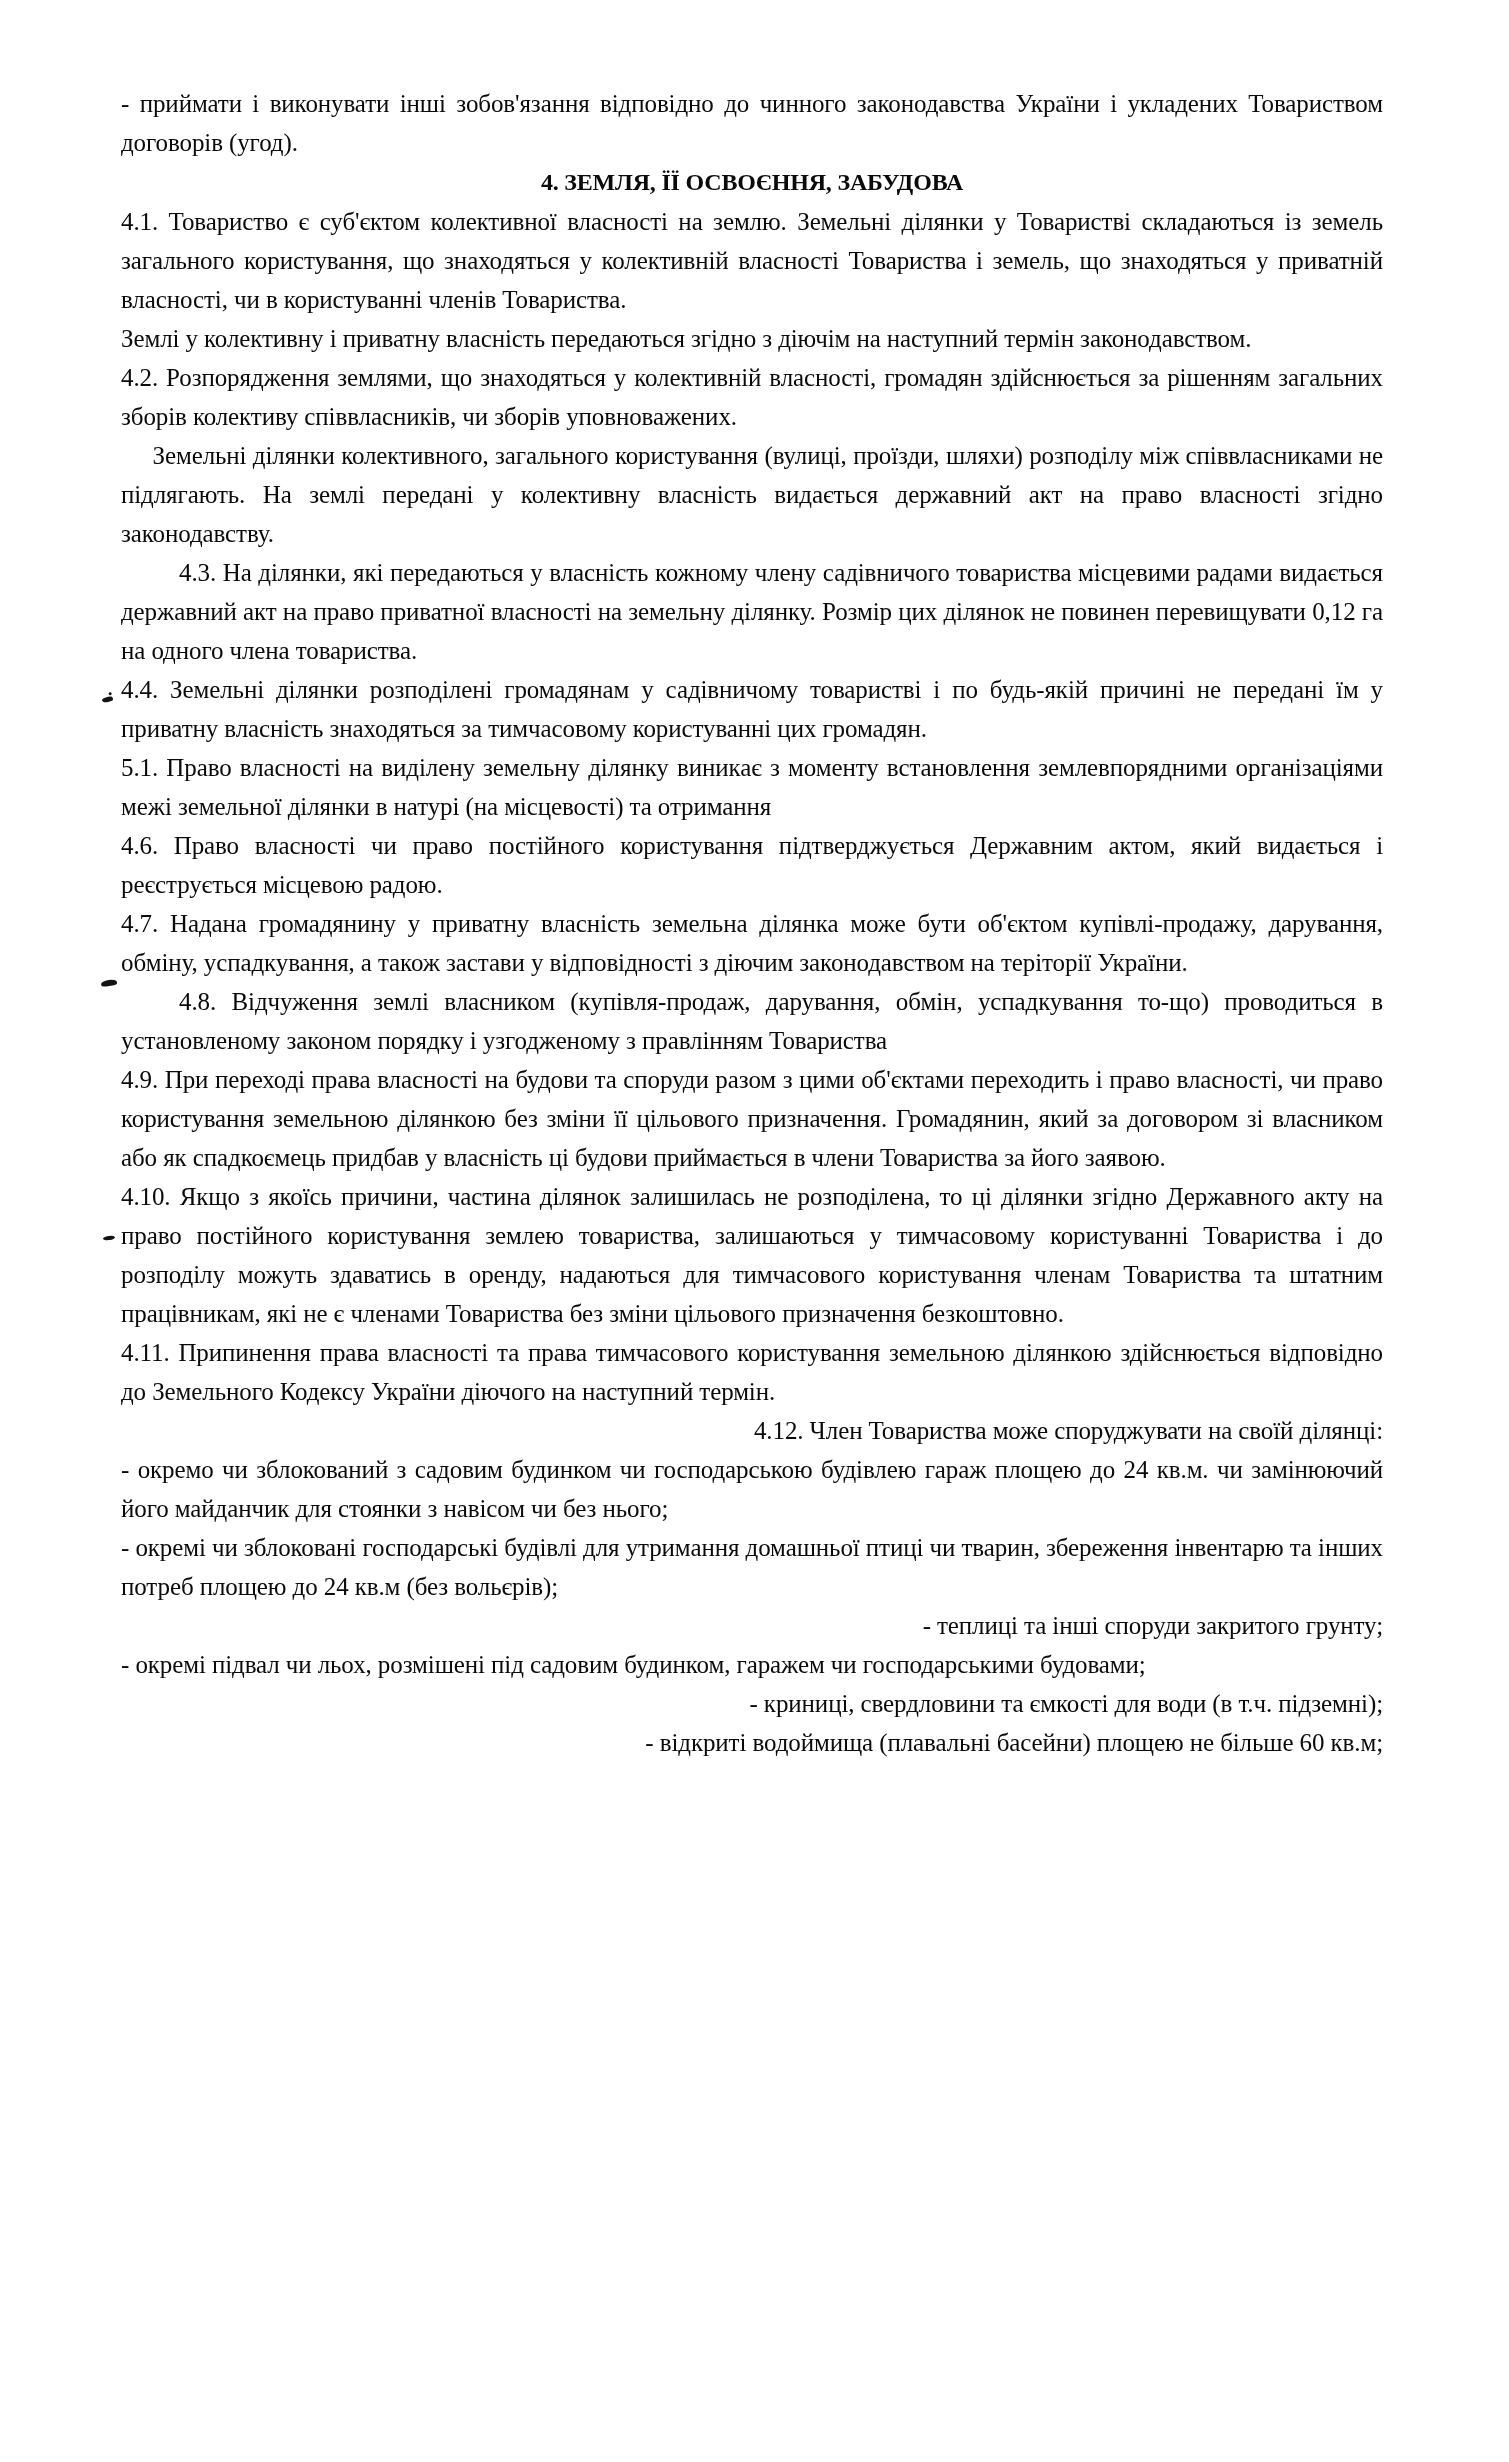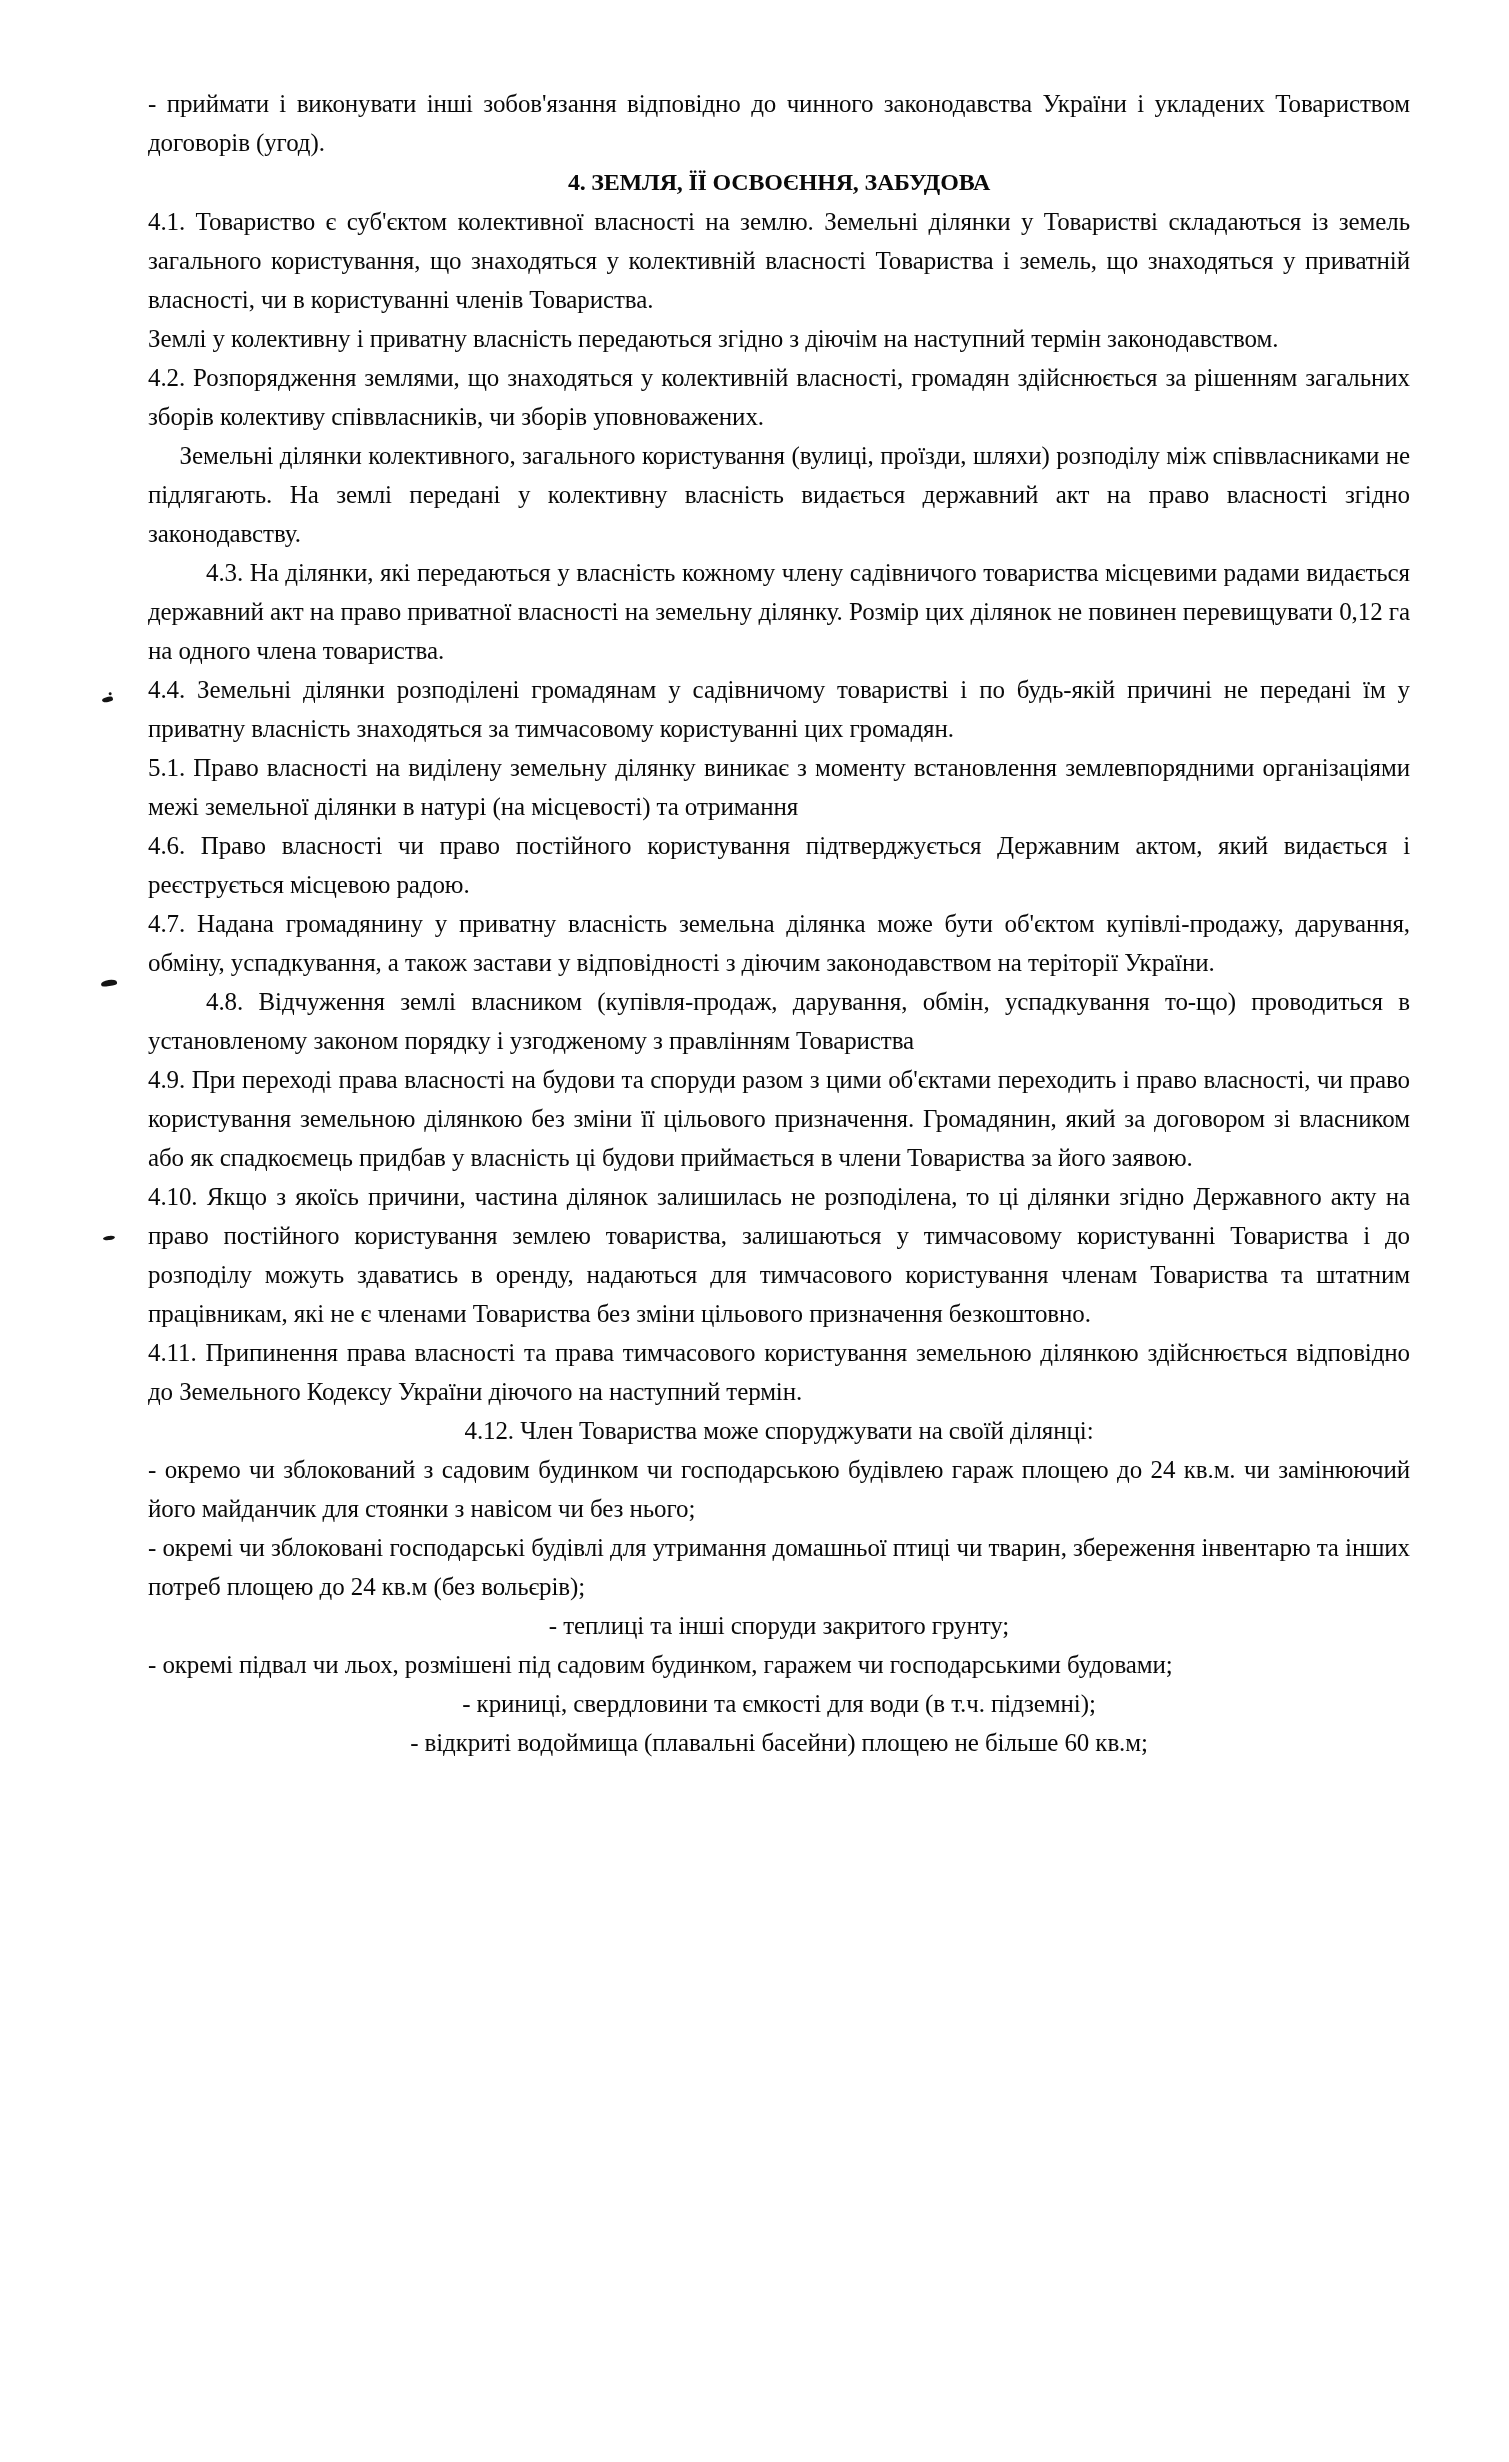--- a/index.html
+++ b/index.html
@@ -15,32 +15,31 @@
     background: #ffffff;
     overflow: hidden;
     font-family: "Liberation Serif", "DejaVu Serif", serif;
     color: #0a0a0a;
   }
   .content {
     position: absolute;
     left: 121px;
     top: 84px;
     width: 1262px;
-    margin-left: 27px;
   }
   p {
     margin: 0;
     font-size: 25px;
     line-height: 39px;
     text-align: justify;
     text-justify: inter-word;
     letter-spacing: -0.1px;
     -webkit-font-smoothing: none;
   }
-  p.nojust { text-align: center; }
+  p.nojust { text-align: right; }
   p.ind-hang { text-indent: 0; }
   p.ind-md { text-indent: 31.5px; }
   p.ind-lg { text-indent: 58px; }
 
   h2.section-heading {
     margin: 0;
     font-size: 24px;
     line-height: 40px;
     font-weight: bold;
     text-align: center;

